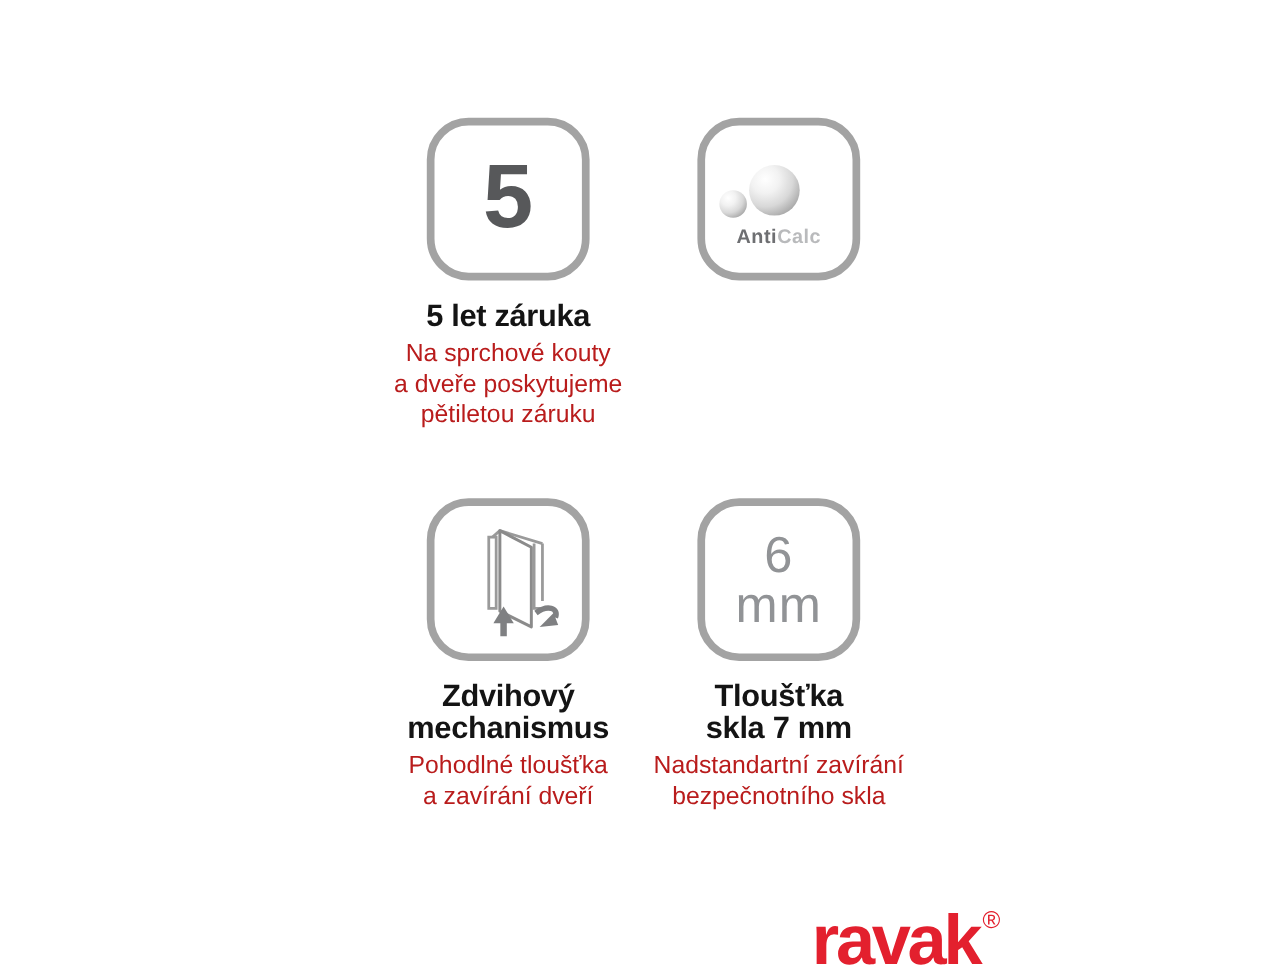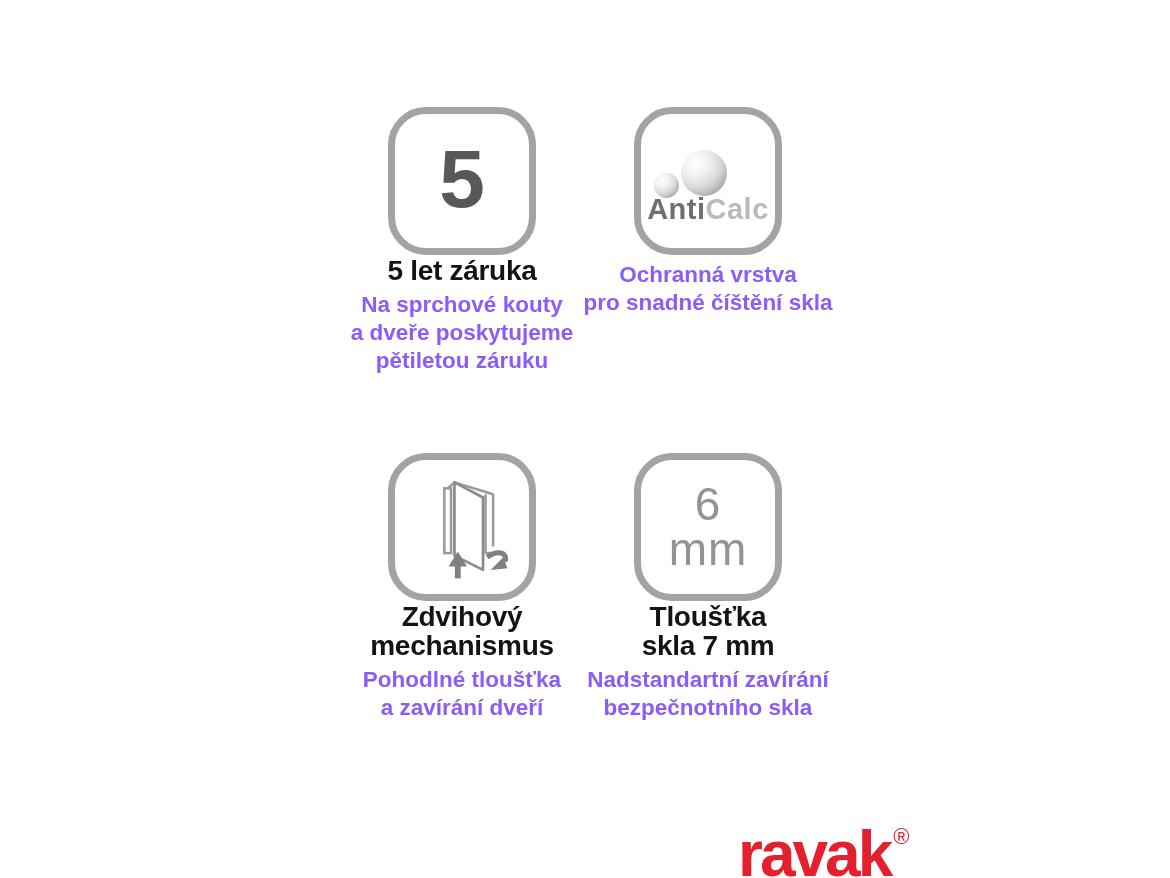--- a/index.html
+++ b/index.html
@@ -56,43 +56,43 @@
     position: absolute;
     border-radius: 50%;
     background: radial-gradient(circle at 32% 28%, #ffffff 0%, #f2f2f2 28%, #d8d8d8 55%, #9c9c9c 86%, #b3b3b3 100%);
   }
   .bubble-large { width: 46px; height: 46px; left: 40px; top: 36px; }
   .bubble-small { width: 25px; height: 25px; left: 13px; top: 59px; }
   .anticalc-text {
     position: absolute;
     left: 0; right: 0;
     bottom: 24px;
-    font-size: 29px;
+    font-size: 18px;
     font-weight: 600;
     letter-spacing: 0.5px;
     text-align: center;
     line-height: 1;
   }
   .anti { color: #6e6f72; }
   .calc { color: #b9babc; }
 
   .feature-title {
-    margin-top: 1px;
+    margin-top: 17px;
     font-size: 28px;
     font-weight: 700;
     color: #141414;
     line-height: 29px;
     white-space: pre-line;
     letter-spacing: -0.3px;
   }
   .feature-desc {
     margin-top: 6px;
     font-size: 22.5px;
-    font-weight: 700;
-    color: #8b5cf6;
+    font-weight: 400;
+    color: #b91c1c;
     line-height: 28px;
     white-space: pre-line;
   }
 
   .door-icon-svg { display: block; }
 
   .logo {
     position: absolute;
     left: 738px;
     top: 798px;
@@ -126,22 +126,20 @@
 a dveře poskytujeme
 pětiletou záruku</div>
   </div>
 
   <div class="cell" id="cell-anticalc">
     <div class="badge">
       <span class="bubble bubble-large"></span>
       <span class="bubble bubble-small"></span>
       <span class="anticalc-text"><span class="anti">Anti</span><span class="calc">Calc</span></span>
     </div>
-    <div class="feature-desc">Ochranná vrstva
-pro snadné číštění skla</div>
   </div>
 
   <div class="cell" id="cell-lift">
     <div class="badge">
       <span>
         <svg class="door-icon-svg" viewBox="0 0 116 126" width="98" height="106" aria-hidden="true">
 
           <rect x="37" y="17" width="8" height="77" fill="none" stroke="#9a9a9a" stroke-width="3"></rect>
 
           <path d="M86 24 v70 h12" fill="none" stroke="#9a9a9a" stroke-width="3"></path>

